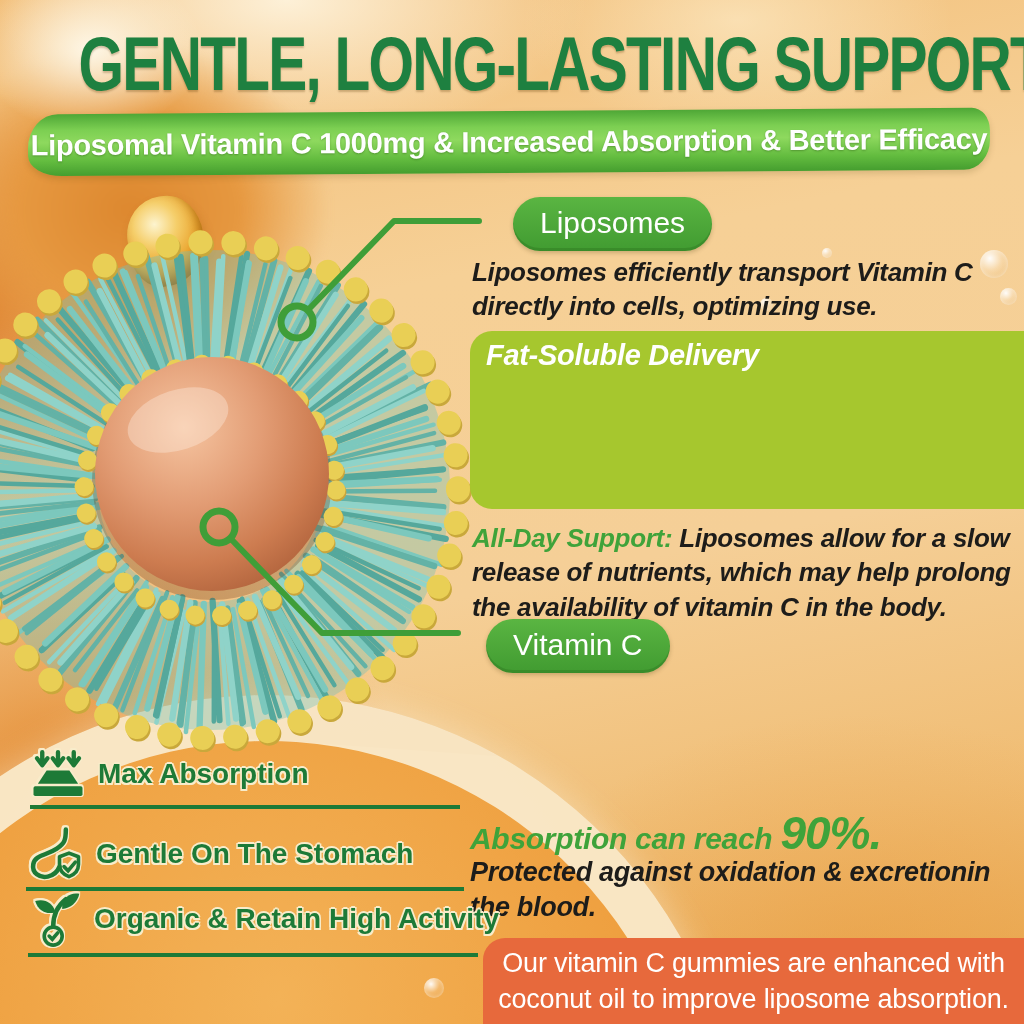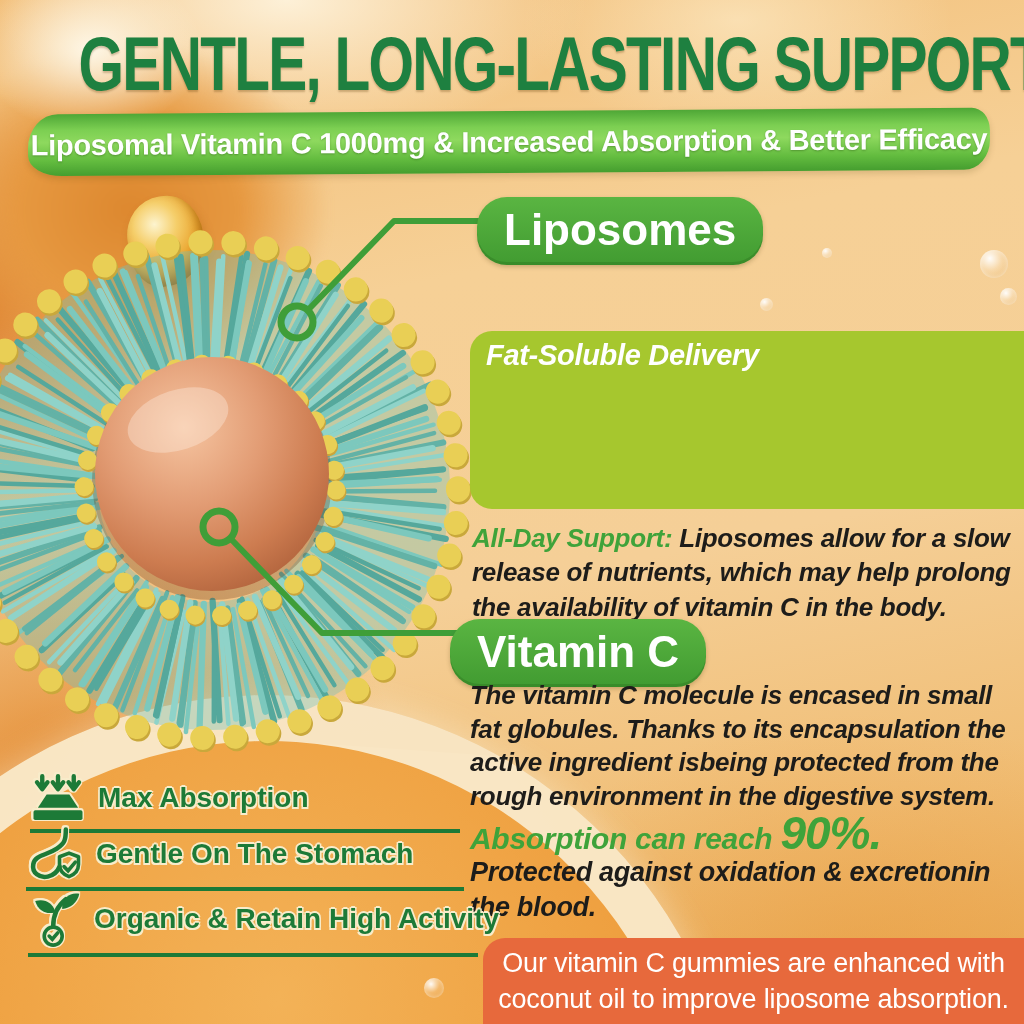--- a/index.html
+++ b/index.html
@@ -43,24 +43,24 @@
   .title>span{display:inline-block;transform:scale(.86,1.12);letter-spacing:-2px;}
   .banner{left:28px;top:111px;width:962px;height:62px;transform:rotate(-.4deg);
     border-radius:30px 18px 26px 34px/34px 22px 30px 20px;
     background:linear-gradient(180deg,#4ea736 0%,#7ccf52 26%,#8ed95e 46%,#63bc3f 76%,#459e2f 100%);
     box-shadow:0 3px 6px rgba(80,60,10,.18);}
   .banner>span{display:block;text-align:center;line-height:62px;color:#fff;
     font-weight:bold;font-size:29px;letter-spacing:-.3px;
     text-shadow:0 1px 2px rgba(30,70,10,.35);}
 
   
-  .pill{color:#fff;font-weight:bold;font-size:44px;line-height:1;
+  .pill{color:#fff;font-weight:normal;font-size:30px;line-height:1;
     padding:11px 27px 13px 27px;border-radius:30px;white-space:nowrap;
     background:linear-gradient(180deg,#5ab542,var(--pill_green,#419b31));
-    box-shadow:0 2px 4px rgba(70,60,10,.25), inset 0 -3px 0 rgba(30,90,20,.25);}
+    box-shadow:0 2px 4px rgba(70,60,10,.25), inset 0 -3px 0 rgba(30,90,20,.25);margin-left:36px;}
   .pill-lipo{left:477px;top:197px;}
   .pill-vitc{left:450px;top:619px;}
 
   
   .p{margin:0;font-style:italic;font-weight:700;color:#1d1c1a;letter-spacing:-.3px;}
   .p1{left:472px;top:256px;width:548px;font-size:26px;line-height:1.3;}
   .allday{left:472px;top:521px;width:552px;font-size:26px;line-height:1.32;}
   .allday .lead{color:var(--accent_green,#3ca23a);}
   .p2{left:470px;top:679px;width:552px;font-size:26px;line-height:1.29;}
   .absline{left:470px;top:806px;width:552px;color:var(--accent_green,#46a839);
@@ -72,21 +72,21 @@
   
   .fatbox{left:470px;top:331px;width:554px;height:178px;box-sizing:border-box;
     background:var(--box_green,#a6c72e);border-radius:22px 0 0 22px;padding:8px 14px 0 16px;}
   .fatbox-h{color:#fff;font-weight:bold;font-size:29px;letter-spacing:-.3px;font-style:italic;}
   .fatbox-b{margin-top:2px;font-style:italic;font-weight:700;font-size:23.5px;
     line-height:1.2;color:#1d1c1a;letter-spacing:-.4px;}
 
   
   .feature{display:flex;align-items:center;gap:12px;
     border-bottom:4px solid var(--feature_green,#1d7a37);padding-bottom:5px;}
-  .f1{left:30px;top:772px;width:430px;}
+  .f1{left:30px;top:748px;width:430px;}
   .f2{left:26px;top:826px;width:438px;}
   .f3{left:28px;top:890px;width:450px;}
   .feature .label{font-weight:bold;font-size:28px;white-space:nowrap;
     color:var(--feature_green,#1d7a37);
     text-shadow:-1.5px -1.5px 0 #f8ecca,1.5px -1.5px 0 #f8ecca,-1.5px 1.5px 0 #f8ecca,
                 1.5px 1.5px 0 #f8ecca,0 2px 0 #f8ecca,0 -2px 0 #f8ecca;}
   .ficon{flex:0 0 auto;
     filter:drop-shadow(1.5px 0 0 #f8ecca) drop-shadow(-1.5px 0 0 #f8ecca)
            drop-shadow(0 1.5px 0 #f8ecca) drop-shadow(0 -1.5px 0 #f8ecca);}
 
@@ -327,29 +327,29 @@
       <circle cx="219" cy="527" r="16" stroke-width="7"></circle>
     </g>
   </svg>
 
   <div class="abs title"><span>GENTLE, LONG-LASTING SUPPORT</span></div>
   <div class="abs banner">
     <span>Liposomal Vitamin C 1000mg &amp; Increased Absorption &amp; Better Efficacy</span>
   </div>
 
   <div class="abs pill pill-lipo">Liposomes</div>
+  <p class="abs p p1">Liposomes efficiently transport Vitamin C directly into cells, optimizing use.</p>
 
   <div class="abs fatbox">
     <div class="fatbox-h">Fat-Soluble Delivery</div>
   </div>
 
   <p class="abs p allday"><span class="lead">All-Day Support: </span><span>Liposomes allow for a slow release of nutrients, which may help prolong the availability of vitamin C in the body.</span></p>
 
   <div class="abs pill pill-vitc">Vitamin C</div>
-  <p class="abs p p2">The vitamin C molecule is encased in small fat globules. Thanks to its encapsulation the active ingredient isbeing protected from the rough environment in the digestive system.</p>
 
   <div class="abs absline"><span class="abs-lead">Absorption can reach </span><span class="abs-val">90%.</span></div>
 
   <p class="abs p p3">Protected against oxidation &amp; excretionin the blood.</p>
 
   <div class="abs feature f1">
     <svg class="ficon" width="56" height="52" viewBox="0 0 64 58">
       <g stroke="#1d7a37" stroke-width="5" fill="none" stroke-linecap="round" stroke-linejoin="round">
         <path d="M14 4 V16 M8 11 L14 19 L20 11"></path>
         <path d="M32 4 V16 M26 11 L32 19 L38 11"></path>

